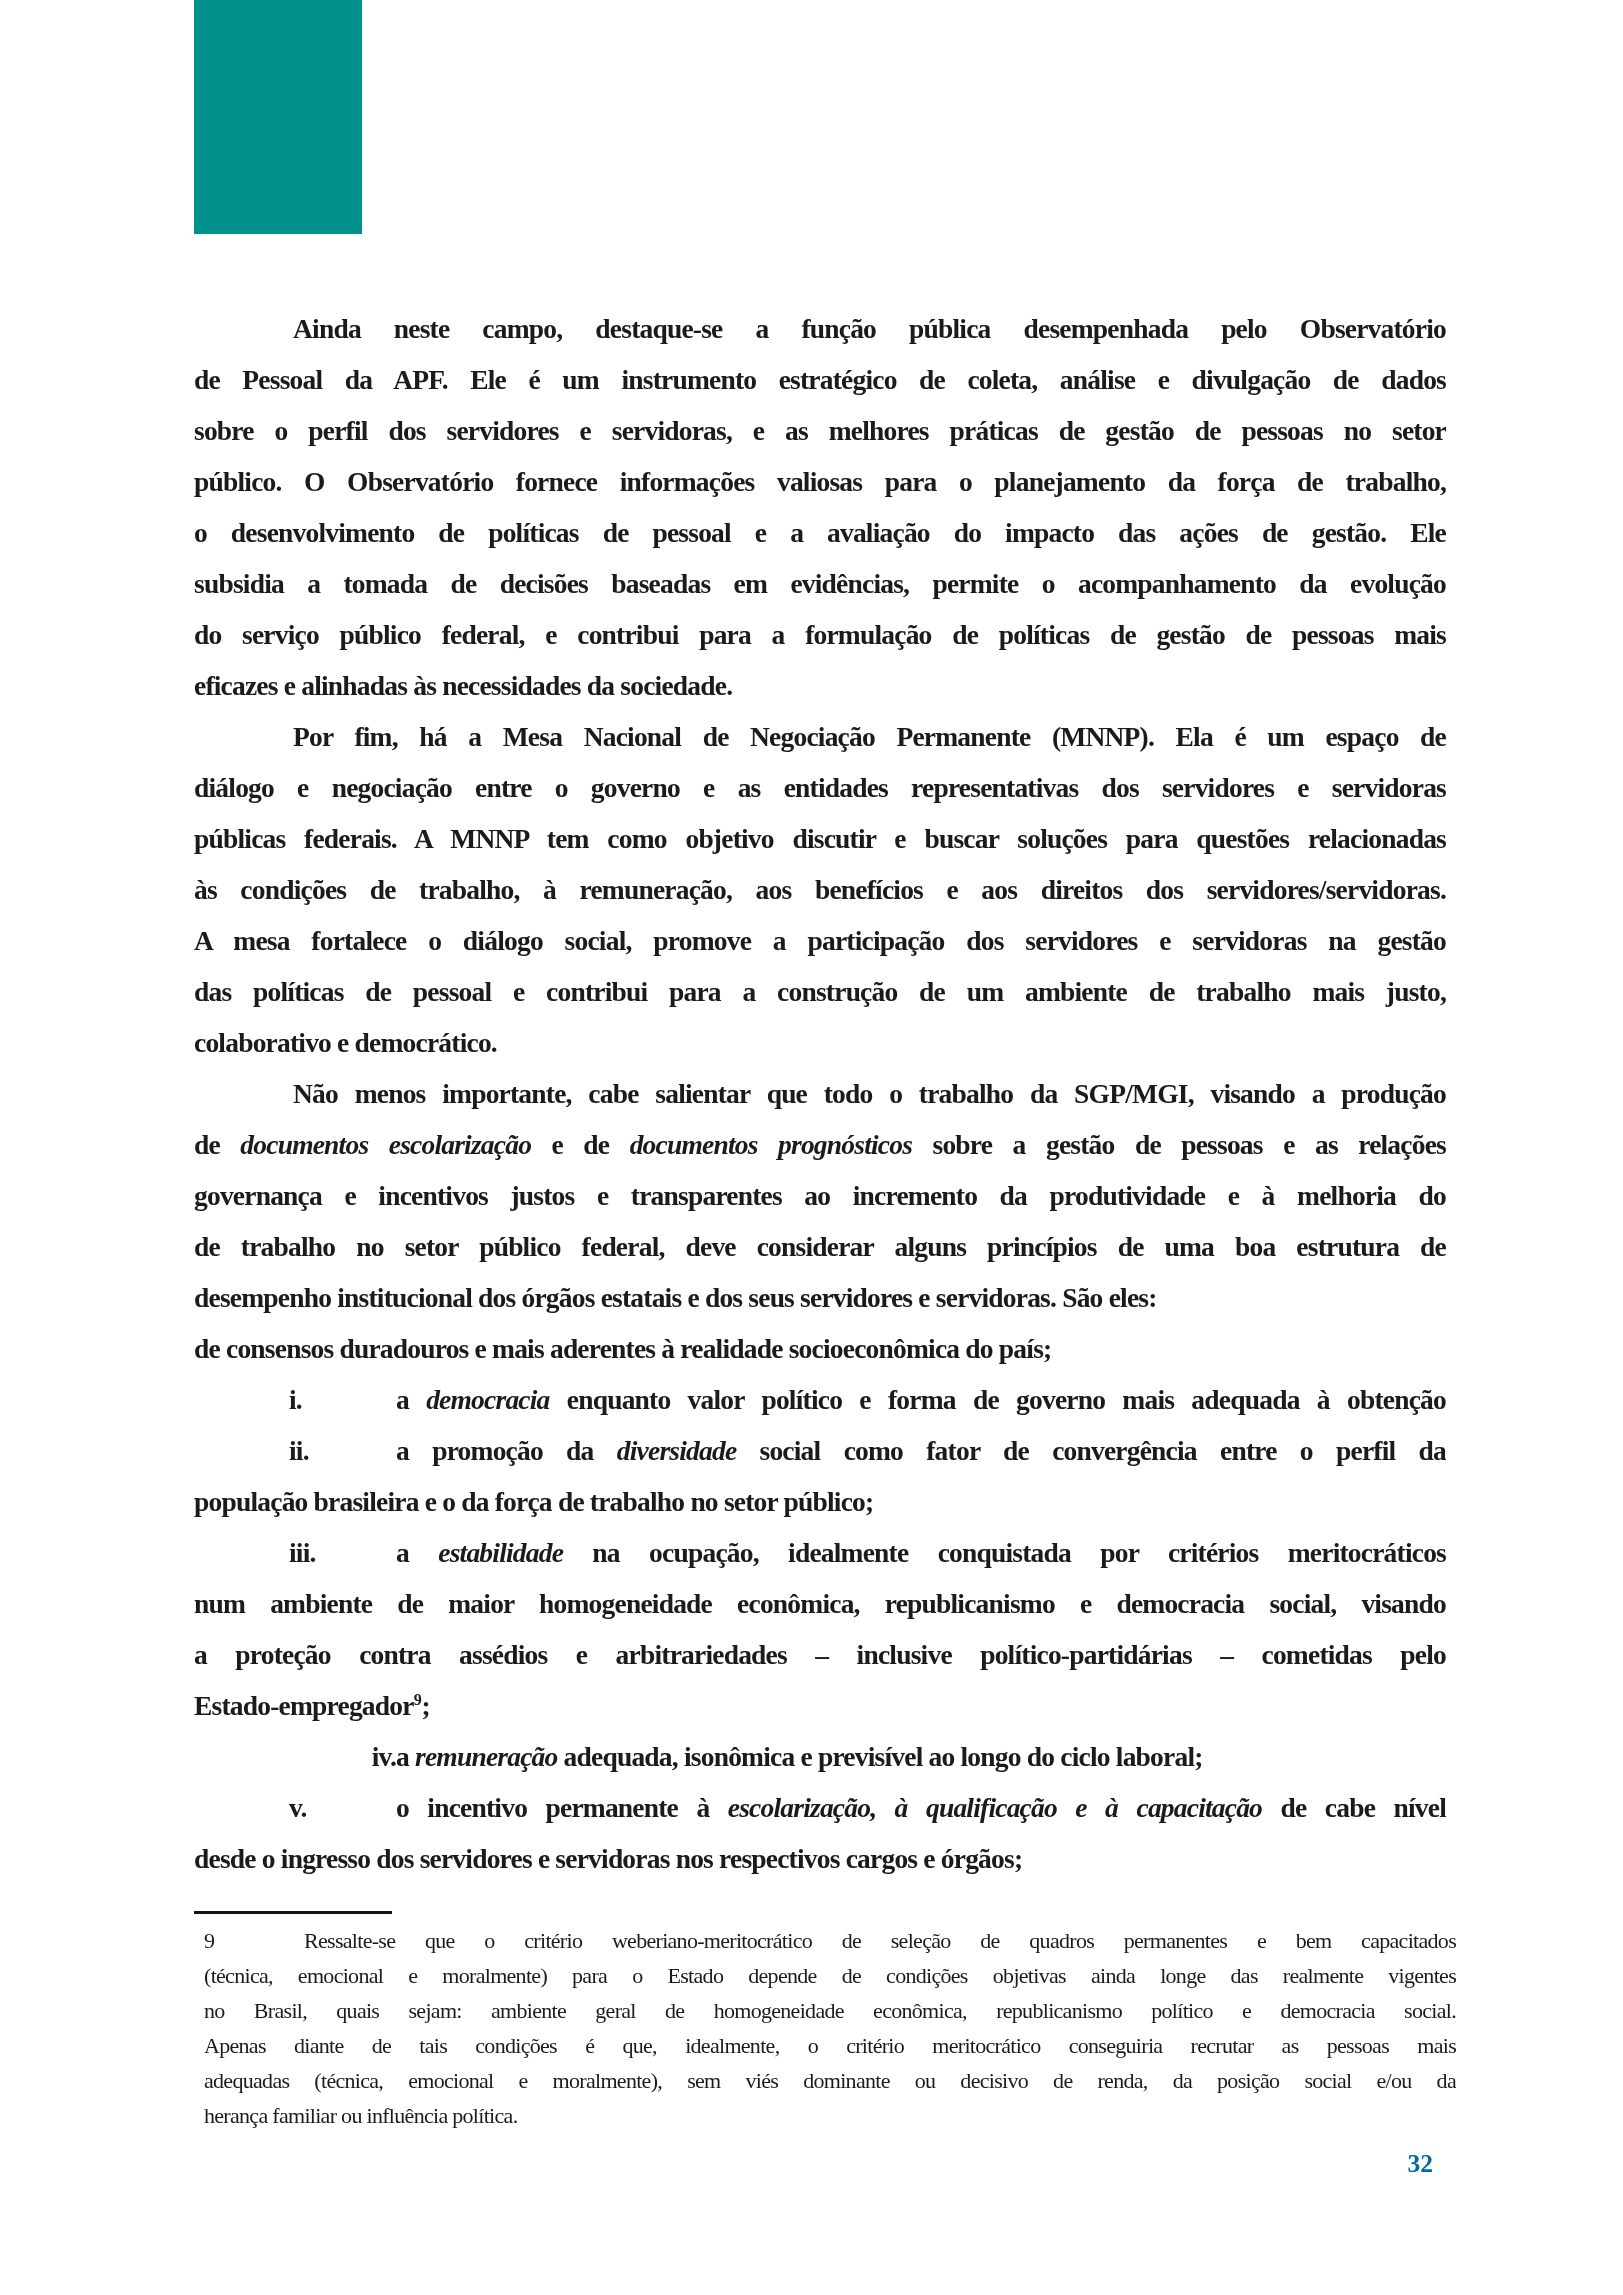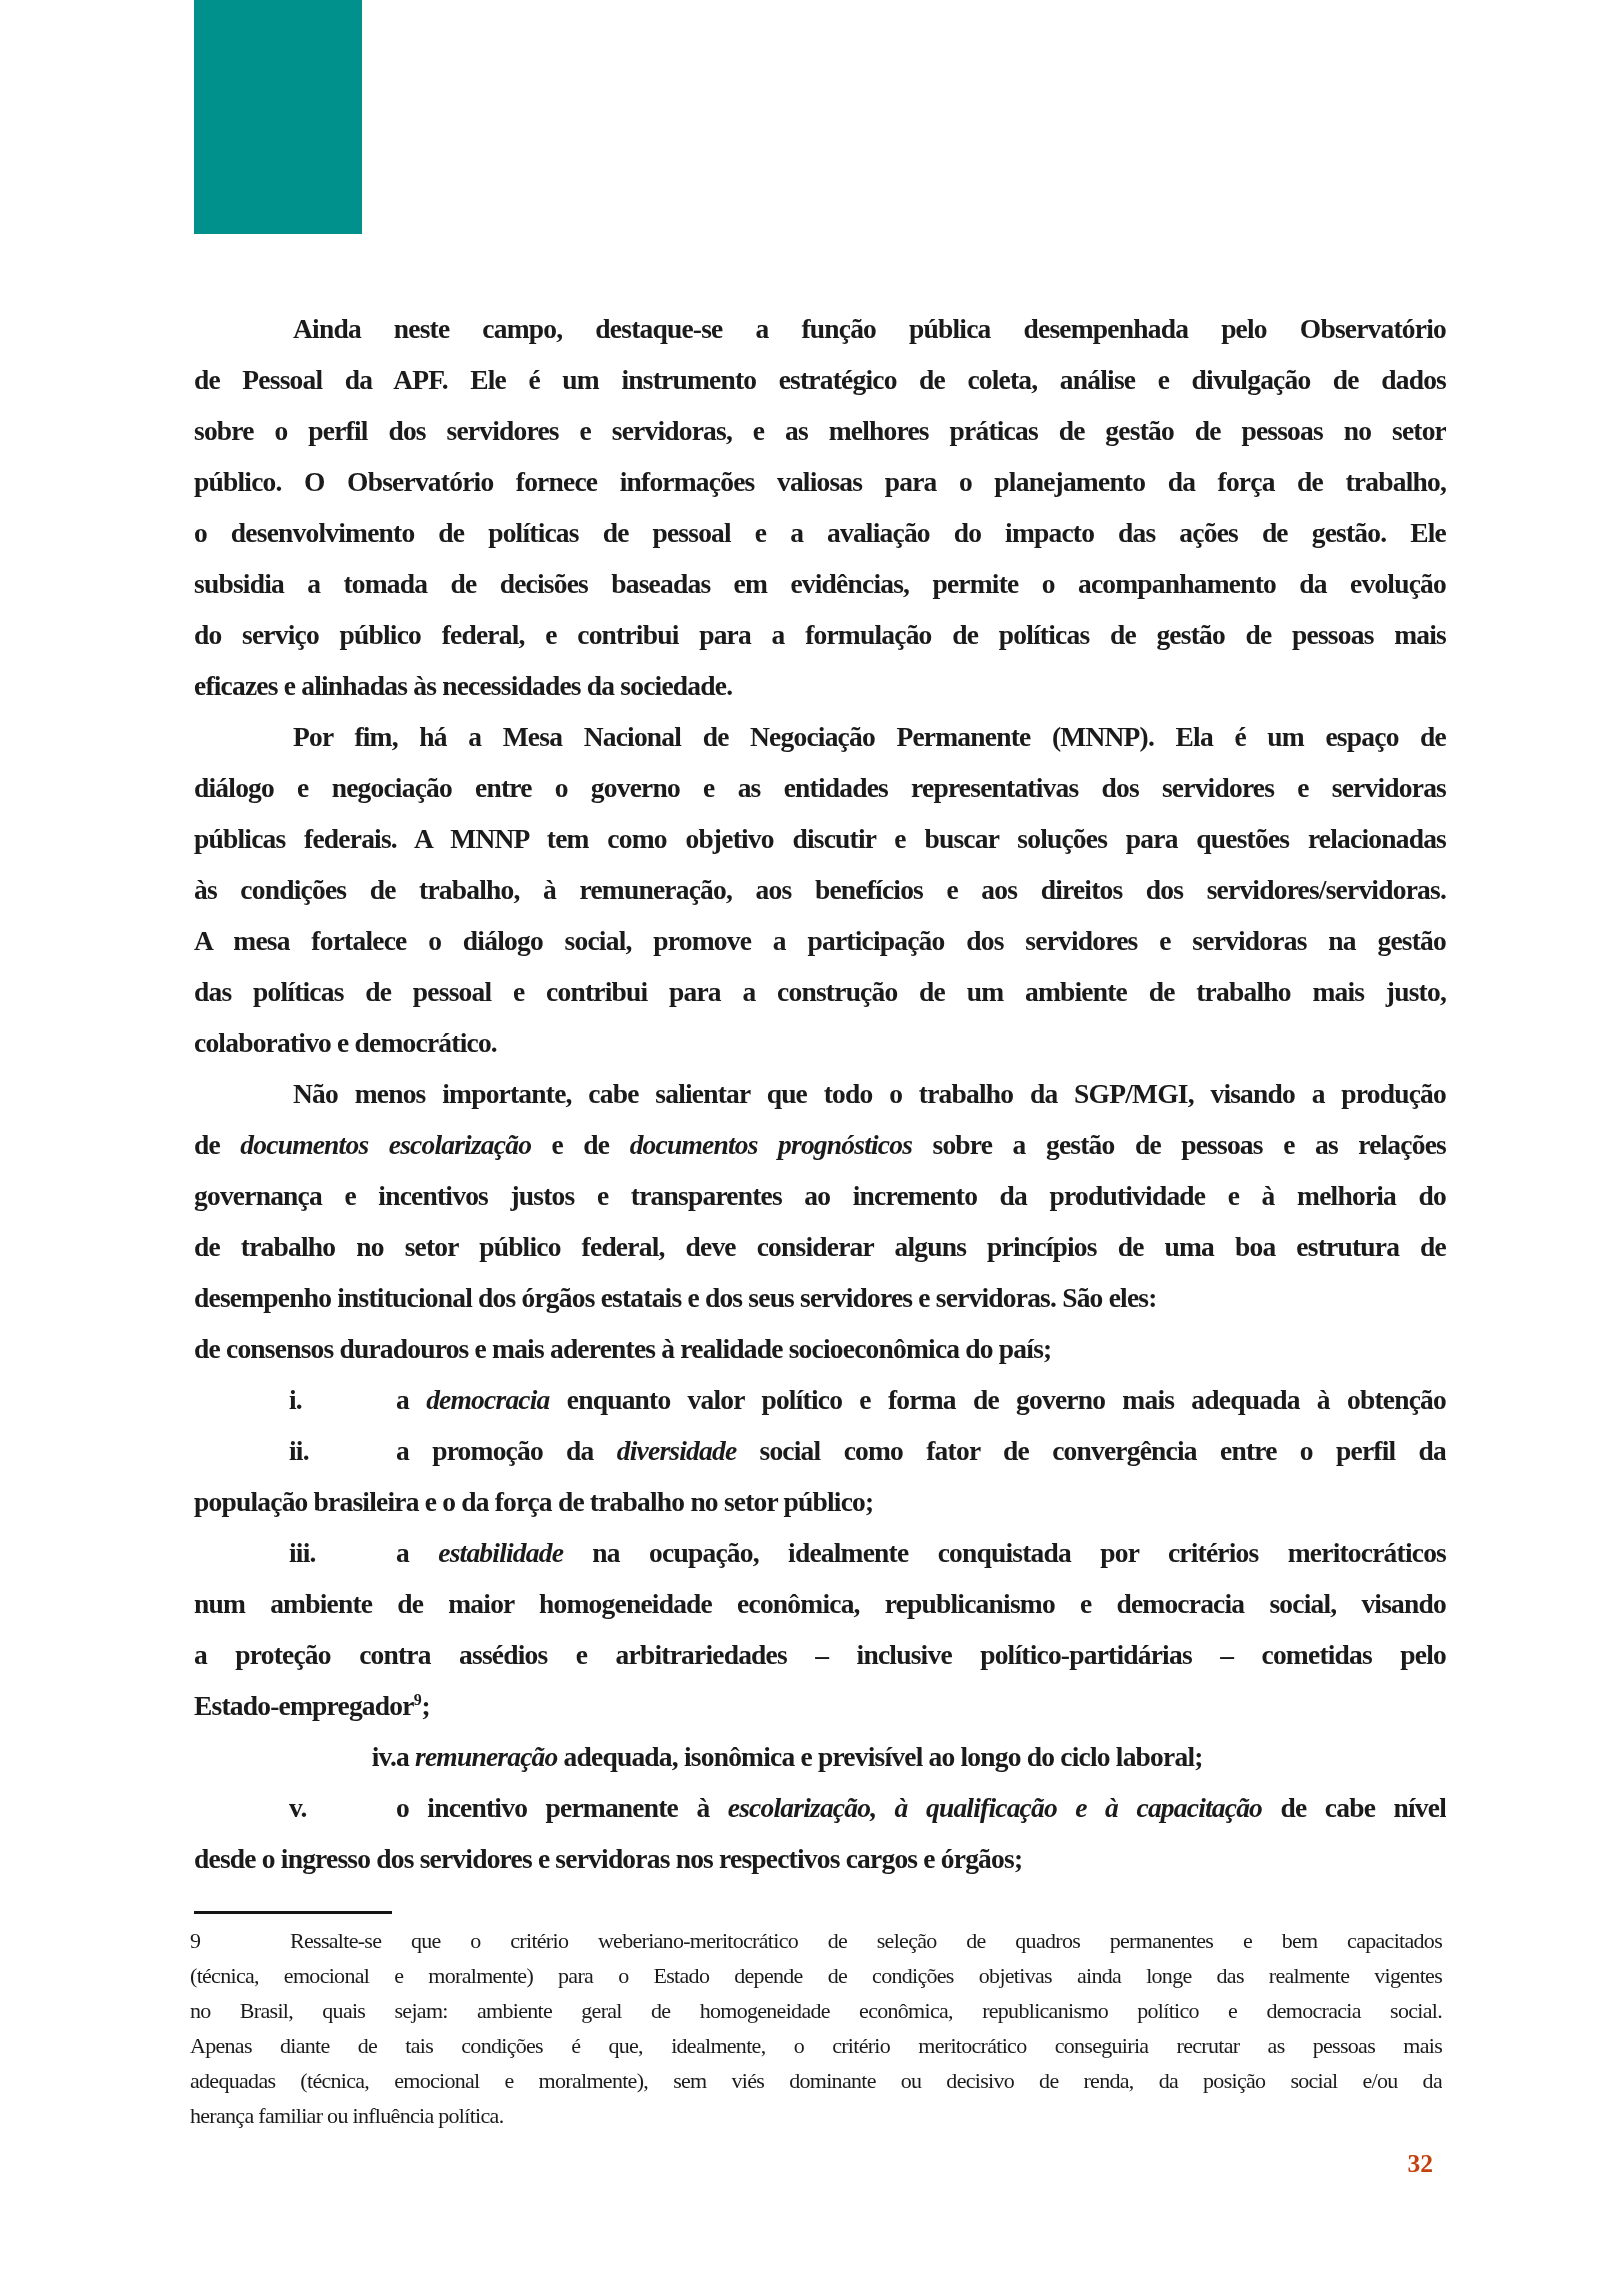--- a/index.html
+++ b/index.html
@@ -57,41 +57,41 @@
   .fn-rule {
     position: absolute;
     left: 194px;
     top: 1911px;
     width: 198px;
     height: 2.6px;
     background: #141414;
   }
   .footnote {
     position: absolute;
-    left: 190px;
+    left: 204px;
     top: 1923px;
     width: 1252px;
     font-size: 22px;
     letter-spacing: -0.7px;
   }
   .footnote .line { height: 35px; line-height: 35px; }
   .fnnum {
     display: inline-block;
     width: 100px;
     text-indent: 0;
   }
   .page-number {
     position: absolute;
     left: 1371px;
     top: 2149px;
     width: 62px;
     text-align: right;
     font-size: 25.5px;
     font-weight: bold;
-    color: #c2410c;
+    color: #0369a1;
   }
 </style>
 </head>
 <body>
 
 <div class="page">
   <div class="teal-block" style="background: rgb(0, 145, 141);"></div>
   <div class="body-text" id="body-text">
       <div class="para">
         <div class="line j fl"><span>Ainda neste campo, destaque-se a função pública desempenhada pelo Observatório</span></div>

